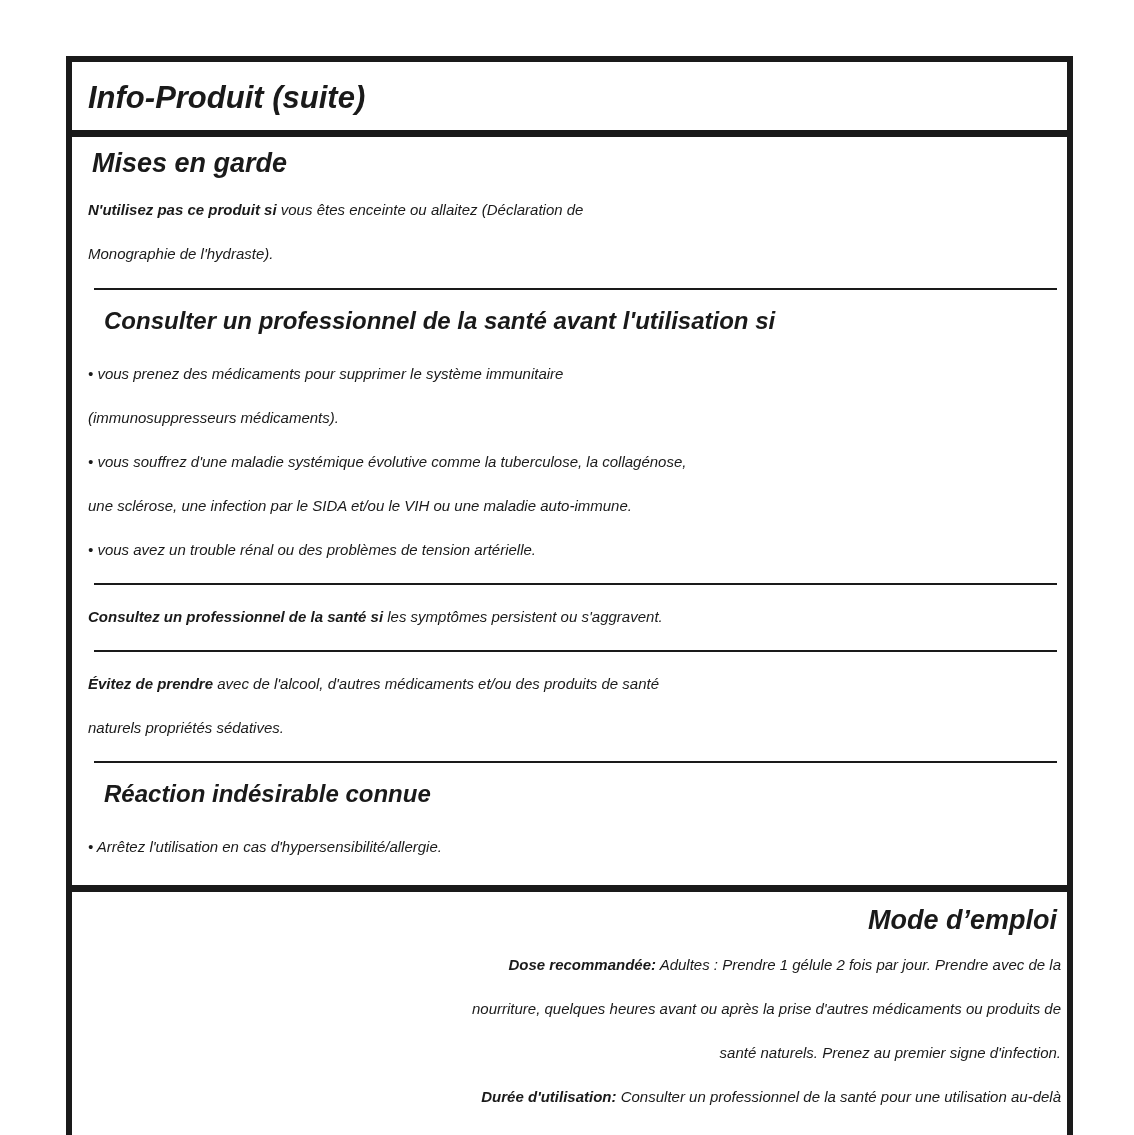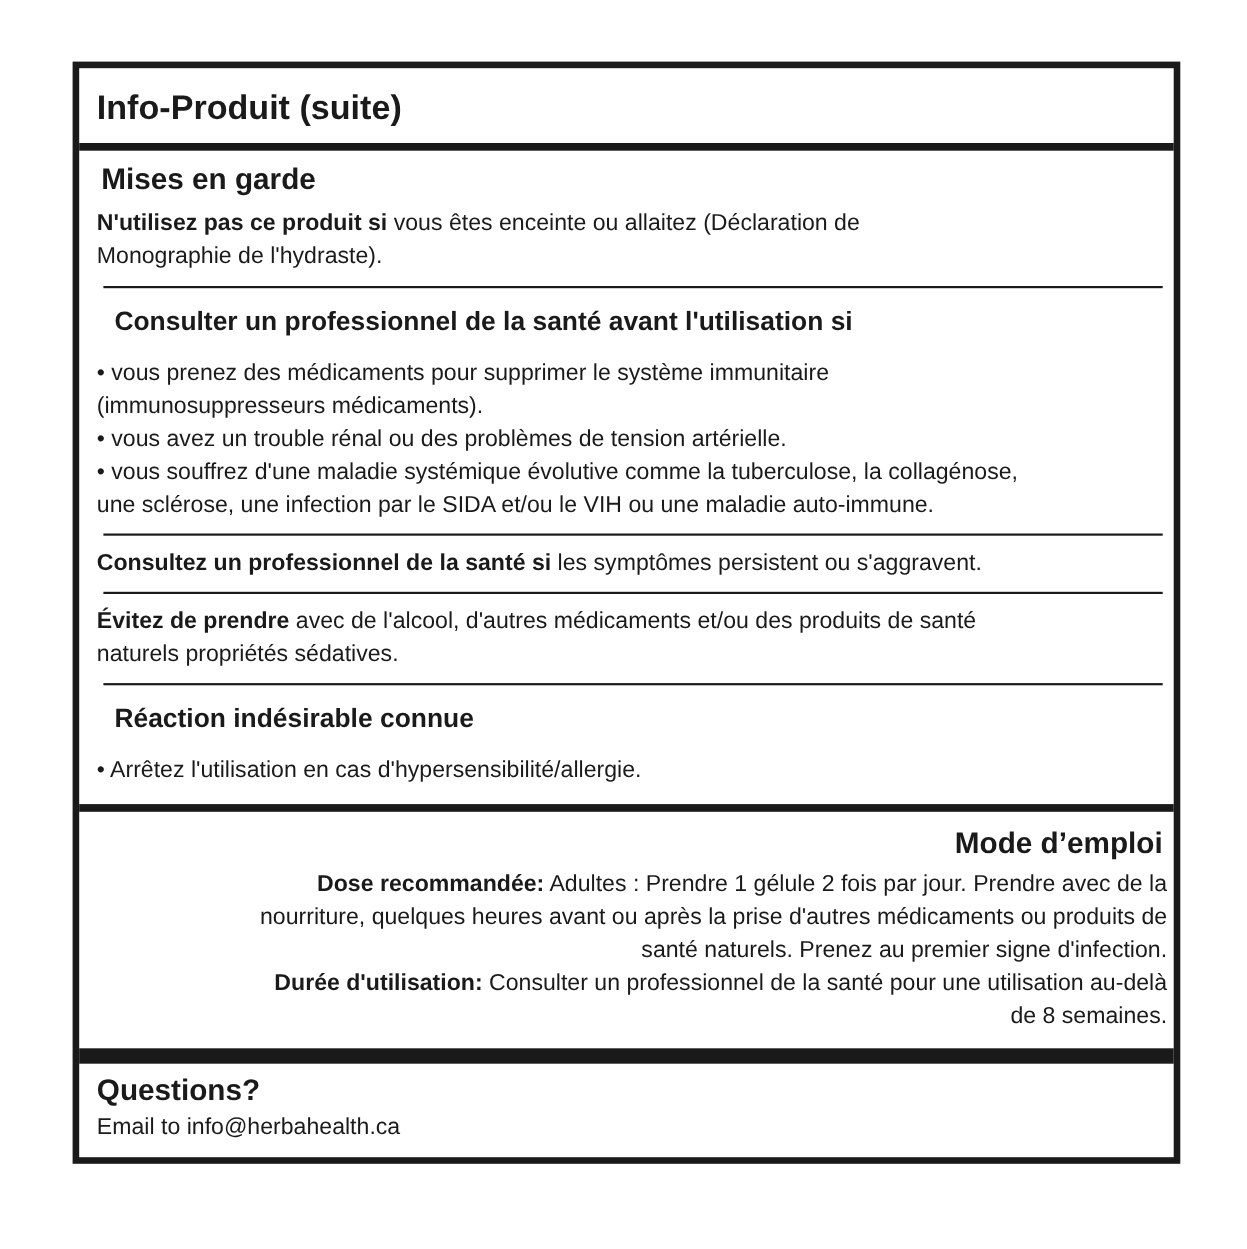--- a/index.html
+++ b/index.html
@@ -11,20 +11,21 @@
     font-family: "Liberation Sans", sans-serif;
     color: #1a1a1a;
     -webkit-font-smoothing: antialiased;
   }
   .page {
     position: relative;
     width: 1134px;
     height: 1135px;
     background: #ffffff;
     overflow: hidden;
+    font-style: italic;
   }
   .frame {
     position: absolute;
     left: 66px;
     top: 56px;
     width: 995px;
     border: 6px solid #1a1a1a;
     background: #ffffff;
   }
   .box {
@@ -57,22 +58,22 @@
     margin: 10px 4px 6px;
   }
   .box h3 {
     font-size: 24px;
     line-height: 30px;
     font-weight: bold;
     margin: 16px;
     white-space: pre-wrap;
   }
   .rich, .bullet, .plain {
-    font-size: 21px;
-    line-height: 30px;
+    font-size: 15px;
+    line-height: 44px;
     margin: 0 0 12px;
     white-space: pre-wrap;
   }
   .rich b { font-weight: bold; }
   .bullet { margin: 0; }
   .edge { margin-right: -22px; }
   .warnings-box { padding-bottom: 16px; }
   .warnings-box h2 { margin-bottom: 8px; }
   .directions-box { padding-top: 2px; padding-bottom: 14px; text-align: right; }
   .directions-box .rich { margin: 0; }
@@ -99,23 +100,23 @@
       <h2>Mises en garde</h2>
 
       <p class="rich"><b>N'utilisez pas ce produit si</b><span> vous êtes enceinte ou allaitez (Déclaration de
 Monographie de l'hydraste).</span></p>
 
       <div class="thin-div"></div>
 
       <h3>Consulter un professionnel de la santé avant l'utilisation si</h3>
       <p class="bullet">• vous prenez des médicaments pour supprimer le système immunitaire
 (immunosuppresseurs médicaments).</p>
-      <p class="bullet">• vous avez un trouble rénal ou des problèmes de tension artérielle.</p>
       <p class="bullet edge">• vous souffrez d'une maladie systémique évolutive comme la tuberculose, la collagénose,
 une sclérose, une infection par le SIDA et/ou le VIH ou une maladie auto-immune.</p>
+      <p class="bullet">• vous avez un trouble rénal ou des problèmes de tension artérielle.</p>
 
       <div class="thin-div"></div>
 
       <p class="rich" style="margin:0"><b>Consultez un professionnel de la santé si</b><span> les symptômes persistent ou s'aggravent.</span></p>
 
       <div class="thin-div"></div>
 
       <p class="rich" style="margin:0"><b>Évitez de prendre</b><span> avec de l'alcool, d'autres médicaments et/ou des produits de santé
 naturels propriétés sédatives.</span></p>
 

